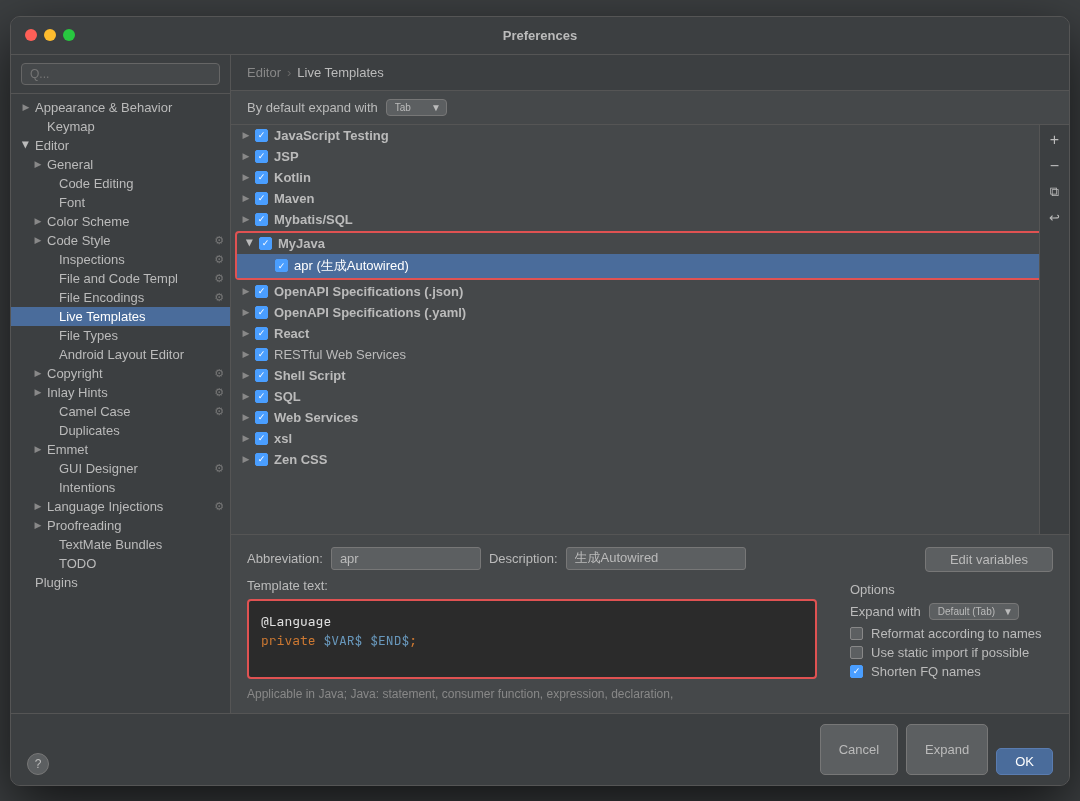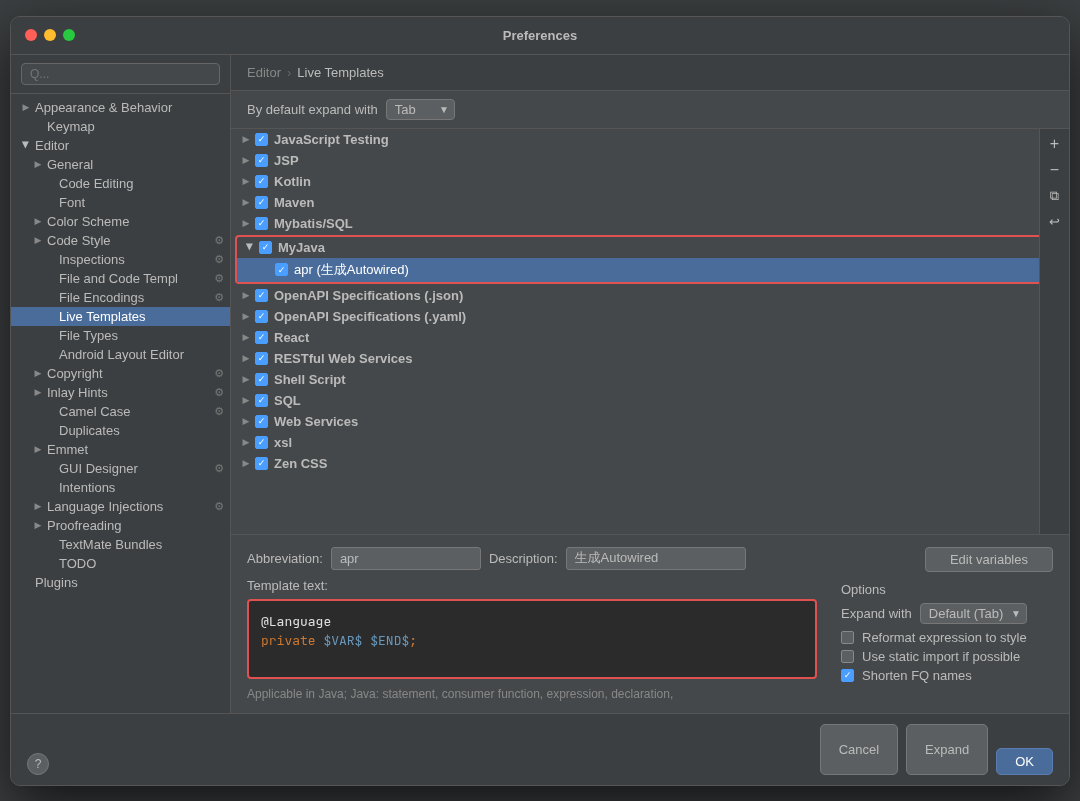--- a/index.html
+++ b/index.html
@@ -161,21 +161,21 @@
       flex-shrink: 0;
       gap: 8px;
     }
     .toolbar-label { color: #bbb; font-size: 13px; }
     .dropdown-select {
       background: #5c5f61;
       border: 1px solid #777;
       border-radius: 4px;
       color: #bbb;
       padding: 2px 22px 2px 8px;
-      font-size: 13px;
+      font-size: 10px;
       appearance: none;
       cursor: pointer;
       position: relative;
       outline: none;
     }
     .dropdown-wrapper {
       position: relative;
       display: inline-flex;
       align-items: center;
     }
@@ -402,21 +402,21 @@
       position: relative;
     }
     .abbrev-desc-row {
       display: flex;
       align-items: center;
       gap: 8px;
       margin-bottom: 8px;
     }
     .bottom-inner {
       display: flex;
-      gap: 8px;
+      gap: 17px;
     }
     .bottom-left {
       width: 570px;
     }
     .bottom-right {
       flex: 1;
       padding-left: 16px;
     }
   </style>
 </head>
@@ -683,21 +683,21 @@
                 <span class="chk-mark">✓</span>
               </span>
             <span style="font-weight:600;">React</span>
           </div>
 
           <div class="template-group">
             <span class="group-arrow">▶</span>
             <span class="checkbox checked">
                 <span class="chk-mark">✓</span>
               </span>
-            <span style="font-weight:700;">RESTful Web Services</span>
+            <span style="font-weight:400;">RESTful Web Services</span>
           </div>
 
           <div class="template-group">
             <span class="group-arrow">▶</span>
             <span class="checkbox checked">
                 <span class="chk-mark">✓</span>
               </span>
             <span style="font-weight:600;">Shell Script</span>
           </div>
 
@@ -781,21 +781,21 @@
                     <option>Tab</option>
                     <option>Enter</option>
                     <option>Space</option>
                   </select>
                   <span class="dropdown-arrow">▼</span>
                 </div>
               </div>
 
               <div class="options-row">
                 <span class="opt-checkbox"></span>
-                <span class="opt-label">Reformat expression to style</span>
+                <span class="opt-label">Reformat according to names</span>
               </div>
 
               <div class="options-row">
                 <span class="opt-checkbox"></span>
                 <span class="opt-label">Use static import if possible</span>
               </div>
 
               <div class="options-row">
                 <span class="opt-checkbox checked">✓</span>
                 <span class="opt-label">Shorten FQ names</span>

